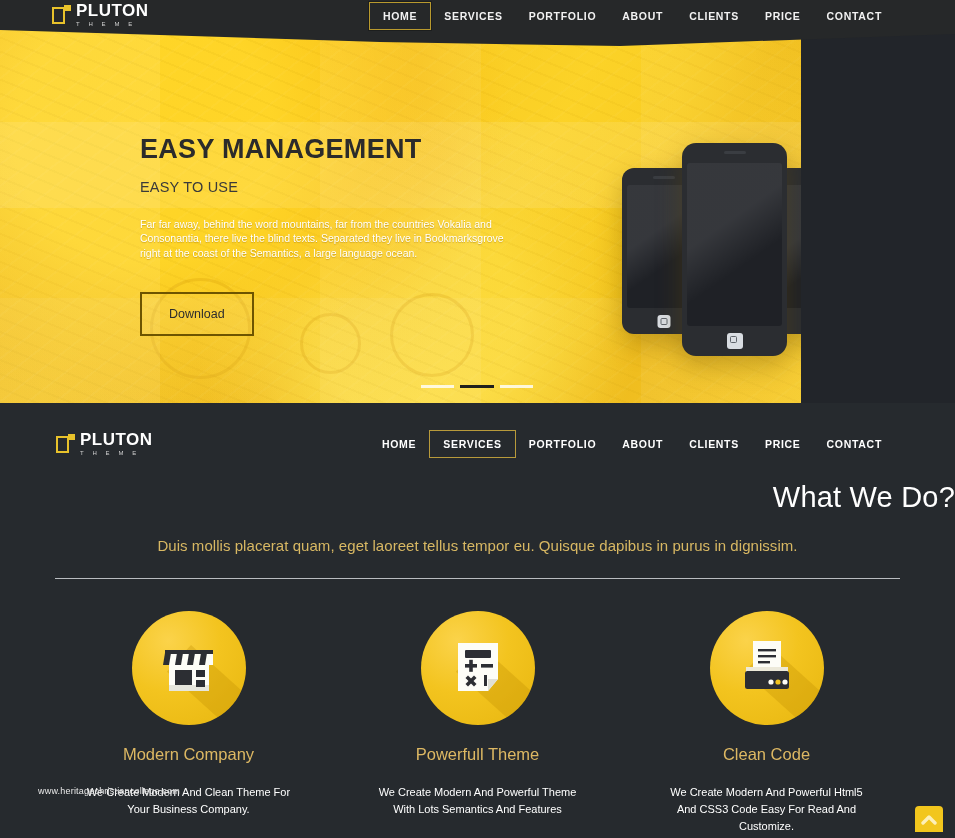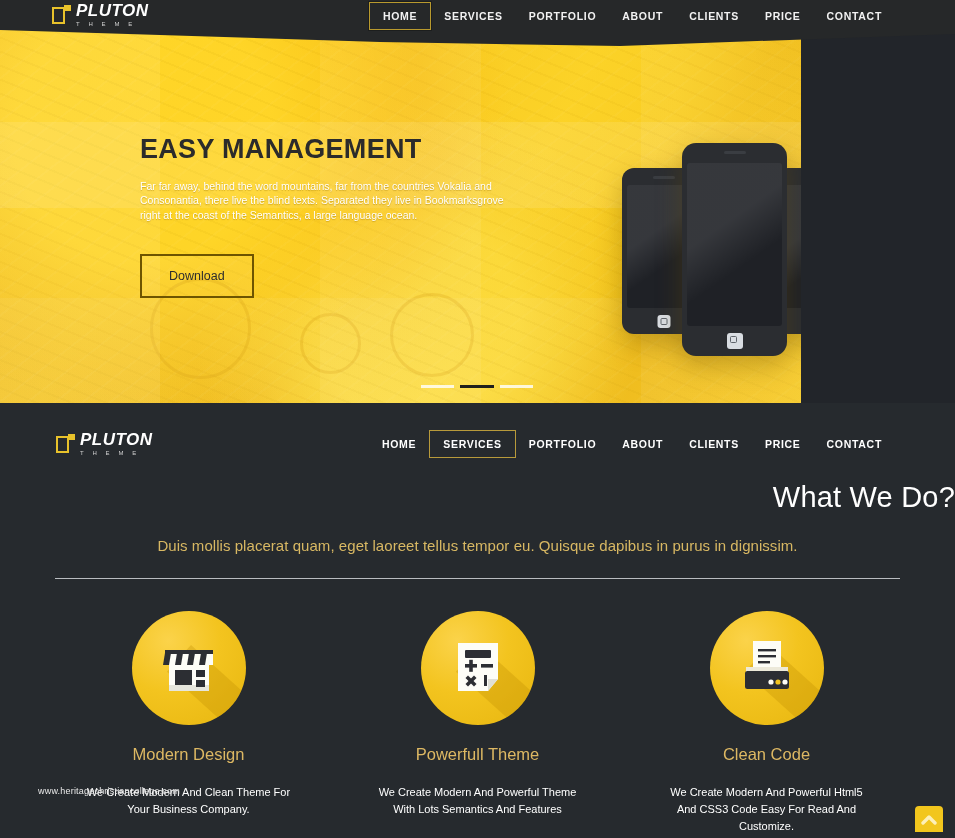--- a/index.html
+++ b/index.html
@@ -16,21 +16,21 @@
   .topnav-bg{position:absolute;left:0;top:0;width:955px;height:46px;
     background:#262829;
     clip-path:polygon(0 0,955px 0,955px 34px,620px 46px,380px 42px,0 30px);
   }
   .topnav-inner{position:absolute;left:0;top:0;width:955px;height:31px;display:flex;align-items:center;}
   .logo{display:flex;align-items:center;margin-left:52px;height:30px;}
   .logo-mark{position:relative;width:19px;height:21px;margin-right:5px;flex:none;}
   .logo-mark .sq{position:absolute;left:0;top:2px;width:13px;height:17px;border:2px solid #e8c22b;box-sizing:border-box;}
   .logo-mark .tab{position:absolute;right:0;top:0;width:7px;height:6px;background:#e8c22b;}
   .logo-text{display:flex;flex-direction:column;justify-content:center;}
-  .logo-name{color:#ffffff;font-size:17px;font-weight:bold;letter-spacing:.5px;line-height:16px;font-style:italic;}
+  .logo-name{color:#ffffff;font-size:17px;font-weight:bold;letter-spacing:.5px;line-height:16px;}
   .logo-sub{color:#cfcfcf;font-size:6px;letter-spacing:3.6px;line-height:8px;margin-top:1px;}
 
   .menu{display:flex;align-items:center;margin-left:auto;margin-right:60px;gap:0;}
   .menu a{
     color:#f2f2f2;font-size:10.5px;font-weight:bold;letter-spacing:.7px;
     text-decoration:none;padding:7px 13px;display:block;white-space:nowrap;
   }
   .menu a.active{border:1px solid #b99a2e;padding:7px 13px;}
   .topnav-wrap .menu a.active{box-shadow:0 0 0 1px rgba(0,0,0,.25);}
 
@@ -146,20 +146,21 @@
       </div>
       <div class="phone center">
         <div class="speaker"></div>
         <div class="screen"></div>
         <div class="home"></div>
       </div>
     </div>
 
     <div class="hero-copy">
       <h1 class="hero-title">EASY MANAGEMENT</h1>
+      <div class="hero-sub">EASY TO USE</div>
       <p class="hero-para">Far far away, behind the word mountains, far from the countries Vokalia and Consonantia, there live the blind texts. Separated they live in Bookmarksgrove right at the coast of the Semantics, a large language ocean.</p>
       <a class="hero-btn" href="#">Download</a>
     </div>
 
     <div class="carousel">
       <span class="dot"></span>
       <span class="dot active"></span>
       <span class="dot"></span>
     </div>
   </div>
@@ -230,21 +231,21 @@
               <rect x="39" y="41" width="9" height="7" fill="#2c2e33"></rect>
               <path d="M8 14 h48 v12 h-48 z" fill="#fdfdf7"></path>
               <path d="M8 14 h6 l-2 12 h-6 z" fill="#2c2e33"></path>
               <path d="M20 14 h6 l-2 12 h-6 z" fill="#2c2e33"></path>
               <path d="M32 14 h6 l-2 12 h-6 z" fill="#2c2e33"></path>
               <path d="M44 14 h6 l-2 12 h-6 z" fill="#2c2e33"></path>
               <rect x="8" y="11" width="48" height="4" fill="#2c2e33"></rect>
             </svg>
           </div>
         </div>
-        <h3 class="card-title">Modern Design</h3>
+        <h3 class="card-title">Modern Company</h3>
         <p class="card-text">We Create Modern And Clean Theme For Your Business Company.</p>
       </div>
 
       <div class="card">
         <div class="icon-circle">
           <div class="icon-shadow"></div>
           <div class="glyph">
             <svg width="60" height="62" viewBox="0 0 60 62">
               <path d="M10 6 h40 v36 l-10 12 h-30 z" fill="#fdfdf7"></path>
               <path d="M50 42 h-10 v12 z" fill="#e0e0d6"></path>

